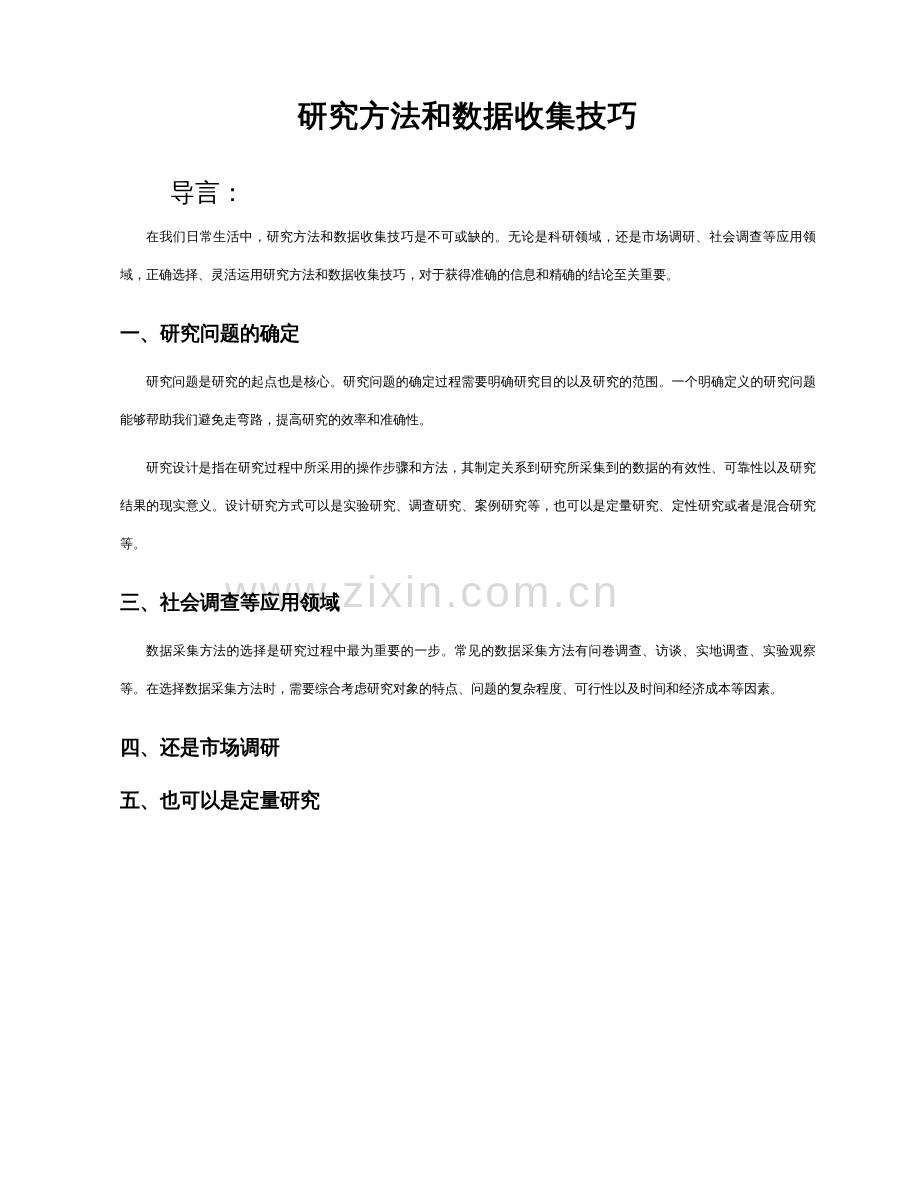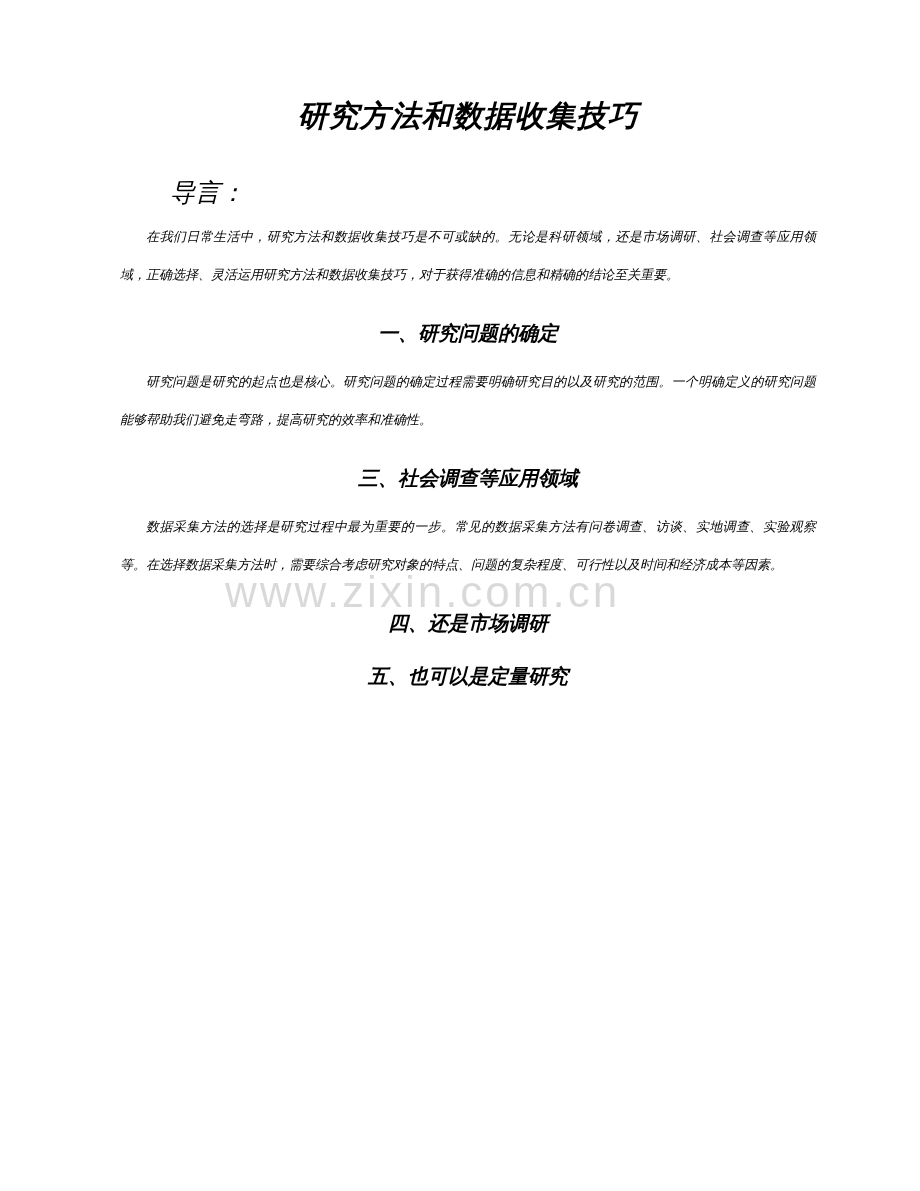--- a/index.html
+++ b/index.html
@@ -9,21 +9,20 @@
     width: 920px;
     height: 1191px;
     margin: 0 auto;
     background: #ffffff;
     color: #000000;
     font-family: "Liberation Serif", serif;
     overflow: hidden;
   }
   .content {
     padding: 96px 104px 0 120px;
-    font-style: italic;
   }
   .doc-title {
     font-family: "Liberation Sans", sans-serif;
     font-size: 30px;
     font-weight: bold;
     text-align: center;
     line-height: 40px;
     margin: 0 0 38px 0;
     letter-spacing: 1px;
   }
@@ -39,21 +38,20 @@
     text-indent: 2em;
     text-align: justify;
     margin: 0 0 10px 0;
   }
   .section-heading {
     font-family: "Liberation Sans", sans-serif;
     font-size: 20px;
     font-weight: bold;
     line-height: 27px;
     margin: 26px 0 16px 0;
-    text-align: center;
   }
   .watermark {
     position: absolute;
     left: 225px;
     top: 567px;
     font-family: "Liberation Sans", sans-serif;
     font-size: 44px;
     letter-spacing: 3px;
     color: rgba(0, 0, 0, 0.15);
     white-space: nowrap;
@@ -72,20 +70,21 @@
 
     <h1 class="doc-title">研究方法和数据收集技巧</h1>
 
     <p class="lead-label">导言：</p>
 
     <p class="body-text">在我们日常生活中，研究方法和数据收集技巧是不可或缺的。无论是科研领域，还是市场调研、社会调查等应用领域，正确选择、灵活运用研究方法和数据收集技巧，对于获得准确的信息和精确的结论至关重要。</p>
 
     <h2 class="section-heading">一、研究问题的确定</h2>
     <p class="body-text">研究问题是研究的起点也是核心。研究问题的确定过程需要明确研究目的以及研究的范围。一个明确定义的研究问题能够帮助我们避免走弯路，提高研究的效率和准确性。</p>
 
+    <p class="body-text">研究设计是指在研究过程中所采用的操作步骤和方法，其制定关系到研究所采集到的数据的有效性、可靠性以及研究结果的现实意义。设计研究方式可以是实验研究、调查研究、案例研究等，也可以是定量研究、定性研究或者是混合研究等。</p>
 
     <h2 class="section-heading">三、社会调查等应用领域</h2>
     <p class="body-text">数据采集方法的选择是研究过程中最为重要的一步。常见的数据采集方法有问卷调查、访谈、实地调查、实验观察等。在选择数据采集方法时，需要综合考虑研究对象的特点、问题的复杂程度、可行性以及时间和经济成本等因素。</p>
 
     <h2 class="section-heading">四、还是市场调研</h2>
 
     <h2 class="section-heading">五、也可以是定量研究</h2>
 
   </div>
 </div>

